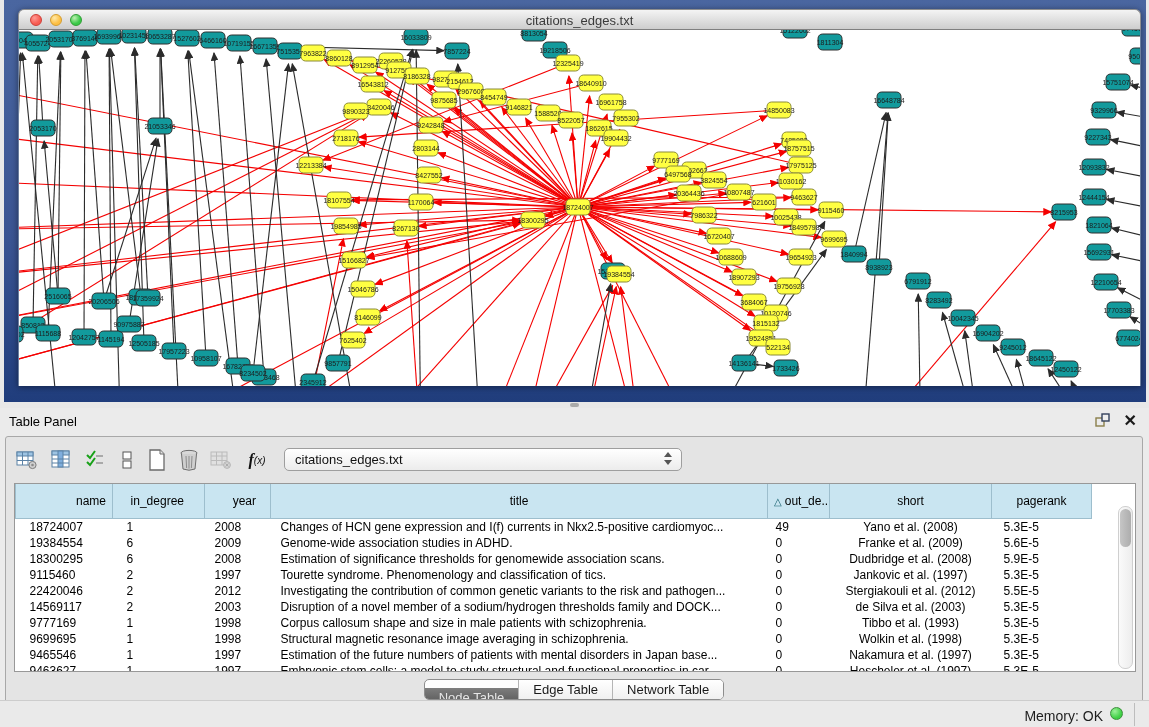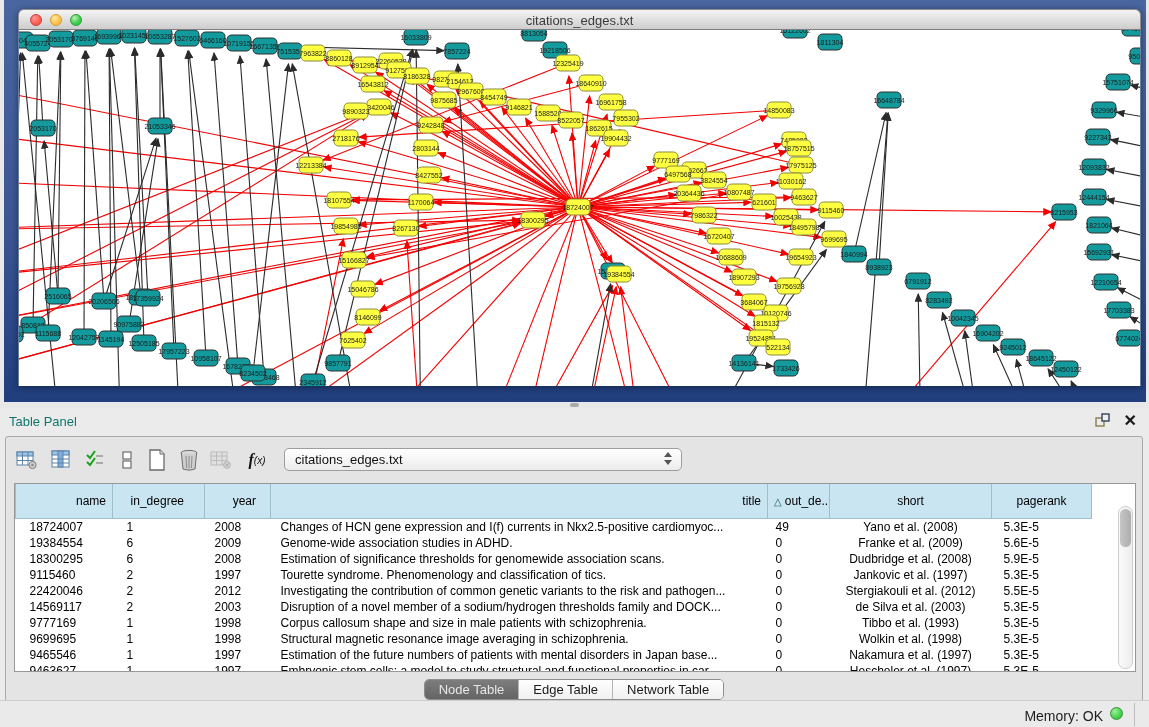--- a/index.html
+++ b/index.html
@@ -24,21 +24,21 @@
   #canvas svg{display:block;}
   .nlabel{font-size:7px;fill:#1c1c1c;}
 
   
   #splitter{position:absolute;left:0;top:402px;width:1149px;height:6px;background:#e8e8e8;}
   #splitter .grip{position:absolute;left:570px;top:1px;width:9px;height:4px;background:#9a9a9a;border-radius:2px;opacity:.8;}
 
   
   #tablepanel{position:absolute;left:0;top:408px;width:1149px;height:319px;background:#ebebeb;}
   #tp-header{position:absolute;left:0;top:0;width:100%;height:26px;}
-  #tp-title{position:absolute;left:9px;top:6px;font-size:13px;color:#0f766e;}
+  #tp-title{position:absolute;left:9px;top:6px;font-size:13px;color:#000000;}
   #tp-float{position:absolute;right:38px;top:5px;width:16px;height:16px;cursor:pointer;}
   #tp-close{position:absolute;right:12px;top:3px;font-size:16px;font-weight:bold;color:#1a1a1a;cursor:pointer;}
   #tp-content{position:absolute;left:5px;top:28px;width:1138px;height:271px;
     background:#e4e4e4;border:1px solid #a8a8a8;border-radius:3px;}
 
   
   #tp-toolbar{position:absolute;left:0;top:8px;width:100%;height:32px;}
   .tbtn{position:absolute;top:2px;width:26px;height:26px;display:flex;align-items:center;justify-content:center;cursor:pointer;}
   .tbtn svg{display:block;}
   .fx{font-size:14px;color:#111;}
@@ -52,32 +52,32 @@
 
   
   #tableframe{position:absolute;left:8px;top:46px;width:1122px;height:189px;background:#fff;border:1px solid #989898;overflow:hidden;}
   table{border-collapse:collapse;table-layout:fixed;width:1076px;font-size:12px;color:#000;}
   th{height:21px;background:#c9e5f1;border:1px solid #9dbecd;border-top:none;font-weight:normal;font-size:12px;padding:10px 6px;overflow:hidden;white-space:nowrap;}
   th .sort{color:#16606f;margin-right:3px;font-size:10px;}
   td{height:16px;padding:0 4px;overflow:hidden;white-space:nowrap;border:none;}
   th.c0{width:97px;text-align:right;}  td.c0{padding-left:14px;}
   th.c1{width:92px;text-align:right;padding-right:20px;} td.c1{padding-left:14px;}
   th.c2{width:66px;text-align:right;padding-right:14px;} td.c2{padding-left:10px;}
-  th.c3{width:497px;text-align:right;} td.c3{padding-left:10px;}
+  th.c3{width:497px;text-align:center;} td.c3{padding-left:10px;}
   th.c4{width:62px;text-align:left;} td.c4{padding-left:8px;}
   th.c5{width:162px;text-align:center;} td.c5{text-align:center;}
   th.c6{width:100px;text-align:center;} td.c6{padding-left:12px;}
   #vscroll{position:absolute;right:2px;top:22px;width:15px;height:163px;background:linear-gradient(90deg,#fafafa,#ededed);border:1px solid #cfcfcf;border-radius:7px;}
   #vscroll .thumb{position:absolute;left:1px;top:2px;width:11px;height:38px;background:linear-gradient(90deg,#c6c6c6,#adadad);border-radius:6px;}
 
   
   #tabs{position:absolute;left:0;top:242px;width:100%;height:24px;text-align:center;}
   .tabgroup{display:inline-flex;height:21px;border:1px solid #8d8d8d;border-radius:5px;overflow:hidden;background:#fdfdfd;}
   .tab{padding:0 14px;line-height:20px;font-size:13px;color:#1a1a1a;background:linear-gradient(180deg,#ffffff,#f0f0f0);border-left:1px solid #b5b5b5;cursor:pointer;}
-  .tab:first-child{border-left:none;}
+  .tab:first-child{border-left:none;margin-top:8px;}
   .tab.sel{background:linear-gradient(180deg,#7d7d7d,#646464);color:#e6e6e6;}
 
   
   #statusbar{position:absolute;left:0;top:700px;width:1149px;height:27px;background:#eaeaea;border-top:1px solid #cdcdcd;}
   #mem{position:absolute;right:46px;top:7px;font-size:14px;color:#1d1d1d;}
   #memdot{position:absolute;right:26px;top:6px;width:13px;height:13px;border-radius:50%;
     background:radial-gradient(circle at 35% 30%,#9df09a,#3ecf44 65%);border:1px solid #3c8f3c;}
   #statsep{position:absolute;right:14px;top:2px;width:1px;height:23px;background:#bdbdbd;}
 </style>
 </head>

